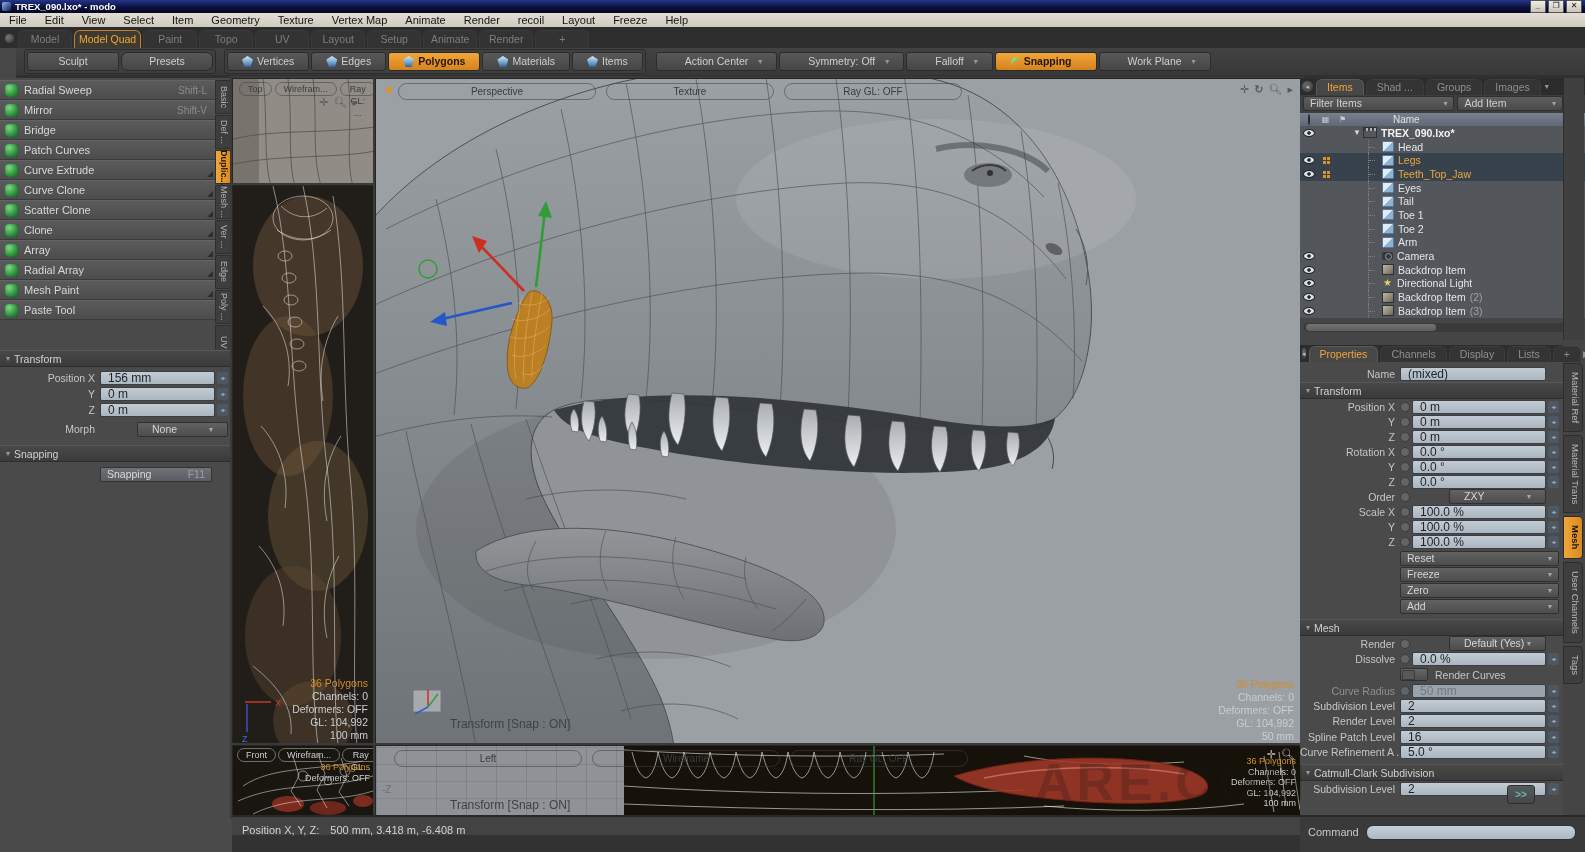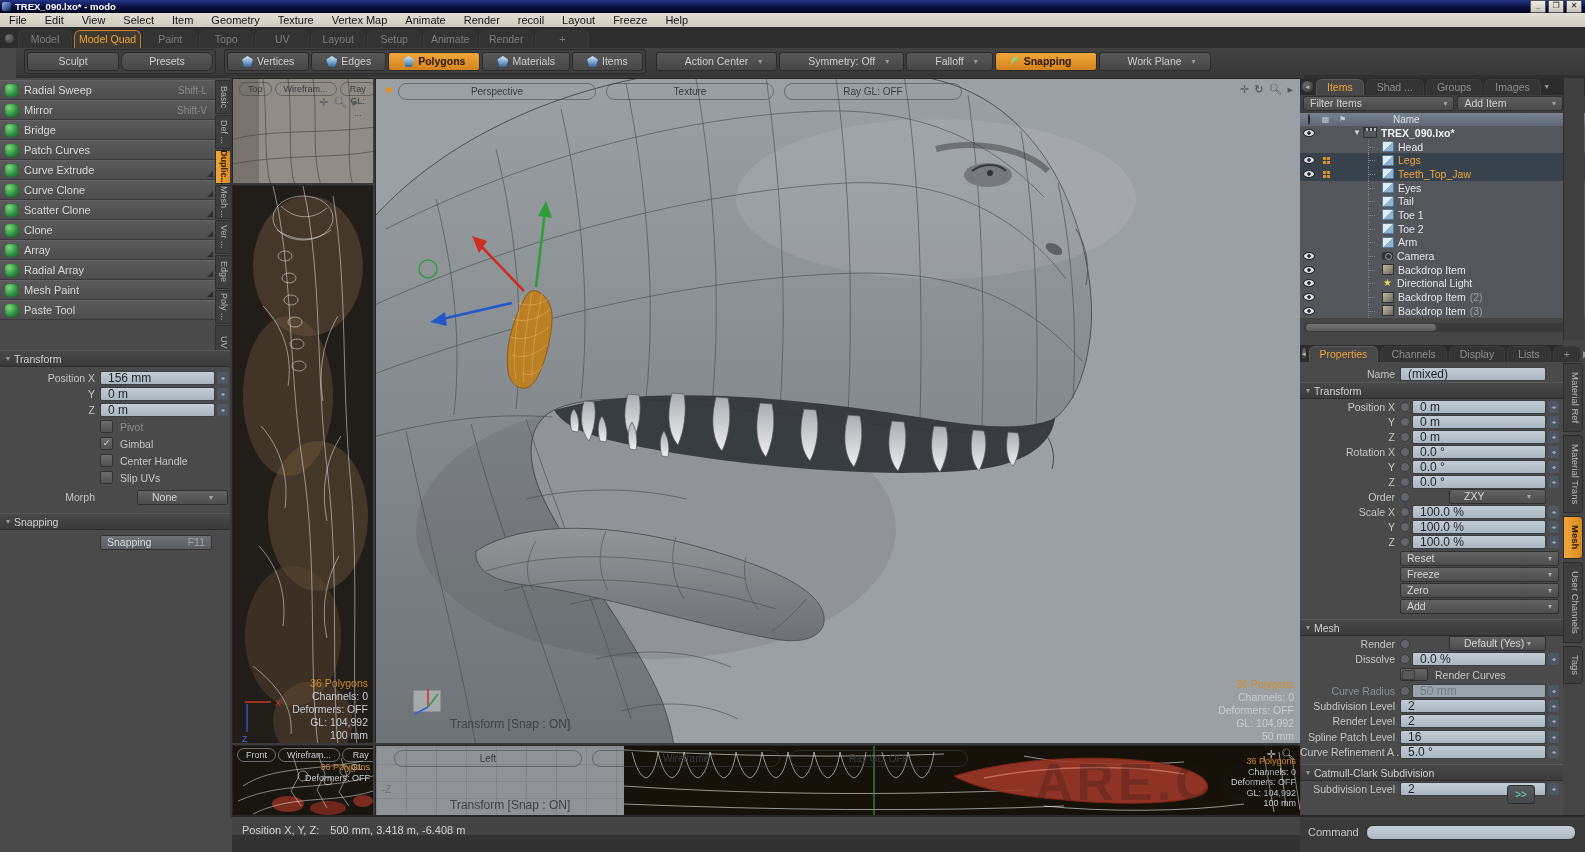--- a/index.html
+++ b/index.html
@@ -358,39 +358,20 @@
         <span class="plabel">Y</span>
         <span class="pfield"><span>0 m</span></span>
         <span class="pspin"></span>
       </div>
         <div class="prow">
         <span class="plabel">Z</span>
         <span class="pfield"><span>0 m</span></span>
         <span class="pspin"></span>
       </div>
       </div>
-    <div>
-
-    <div class="cbrow dim">
-        <span class="cb"></span>
-        <span>Pivot</span>
-      </div>
-        <div class="cbrow">
-        <span class="cb checked"></span>
-        <span>Gimbal</span>
-      </div>
-        <div class="cbrow">
-        <span class="cb"></span>
-        <span>Center Handle</span>
-      </div>
-        <div class="cbrow">
-        <span class="cb"></span>
-        <span>Slip UVs</span>
-      </div>
-      </div>
     <div class="prow" style="margin-top:3px;">
       <span class="plabel">Morph</span>
       <span class="pdrop">
         <span class="dlab">None</span>
           <span class="dar">▾</span>
       </span>
     </div>
     <div class="sect" style="margin-top:8px;">Snapping</div>
     <div id="snapbtnrow">
       <span id="snapbtn">

